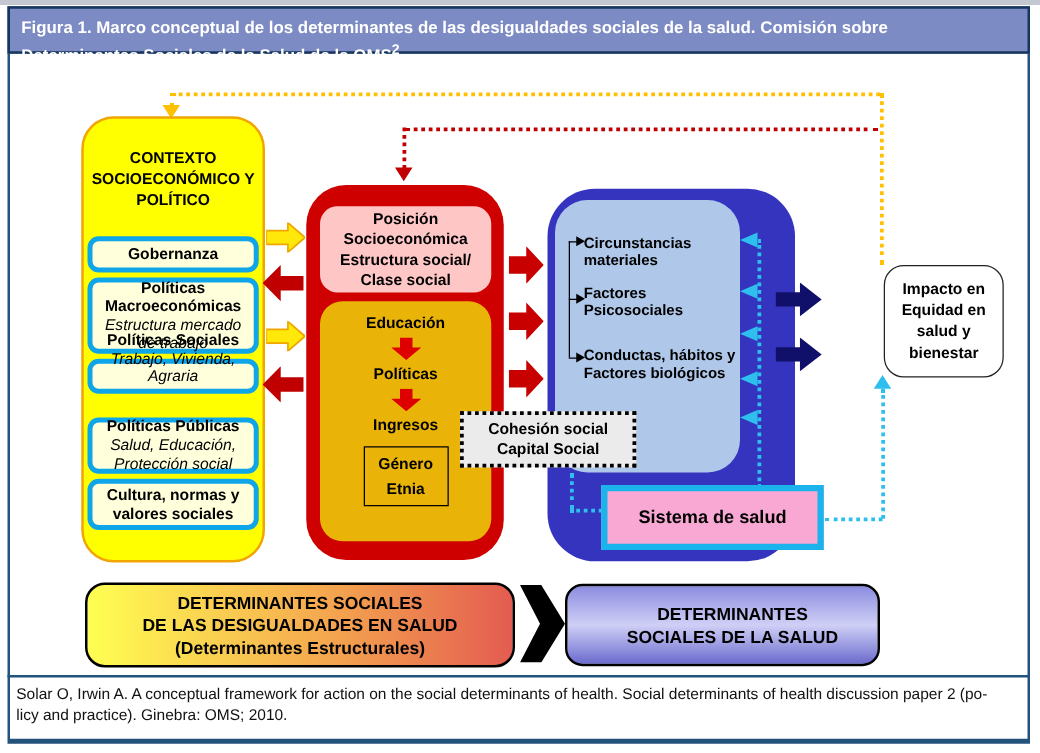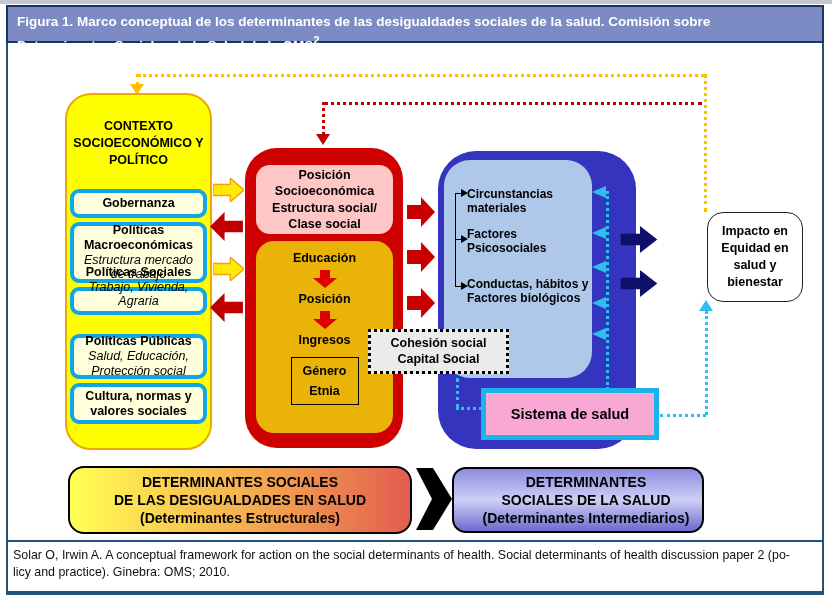--- a/index.html
+++ b/index.html
@@ -125,21 +125,21 @@
       <polygon points="34,9 15,9 15,0 0,15 15,30 15,21 34,21" fill="#C00000"></polygon>
     </svg>
 
   <div class="abs redbox"></div>
   <div class="abs posbox">Posición Socioeconómica Estructura social/ Clase social</div>
   <div class="abs pinkbox">
     <div class="step">Educación</div>
     <svg style="margin:4px 0;" width="24" height="18" viewBox="0 0 24 18">
         <polygon points="7,0 17,0 17,8 24,8 12,18 0,8 7,8" fill="#DE0000"></polygon>
       </svg>
-    <div class="step">Posición</div>
+    <div class="step">Políticas</div>
     <svg style="margin:4px 0;" width="24" height="18" viewBox="0 0 24 18">
         <polygon points="7,0 17,0 17,8 24,8 12,18 0,8 7,8" fill="#DE0000"></polygon>
       </svg>
     <div class="step">Ingresos</div>
     <div class="genbox">
       <span>Género</span>
       <span>Etnia</span>
     </div>
   </div>
 
@@ -192,21 +192,20 @@
     <div>DETERMINANTES SOCIALES</div>
     <div>DE LAS DESIGUALDADES EN SALUD</div>
     <div>(Determinantes Estructurales)</div>
   </div>
   <svg class="abs" style="left:416px;top:468px;z-index:2;" width="36" height="62" viewBox="0 0 36 62">
       <polygon points="0,0 17,0 36,31 17,62 0,62 16,31" fill="#000"></polygon>
     </svg>
   <div class="abs banR">
     <div>DETERMINANTES</div>
     <div>SOCIALES DE LA SALUD</div>
-    <div>(Determinantes Intermediarios)</div>
   </div>
 
   <div class="abs sepline"></div>
   <div class="abs footer">
     <div>Solar O, Irwin A. A conceptual framework for action on the social determinants of health. Social determinants of health discussion paper 2 (po-</div>
     <div>licy and practice). Ginebra: OMS; 2010.</div>
   </div>
 
 </div>
 

